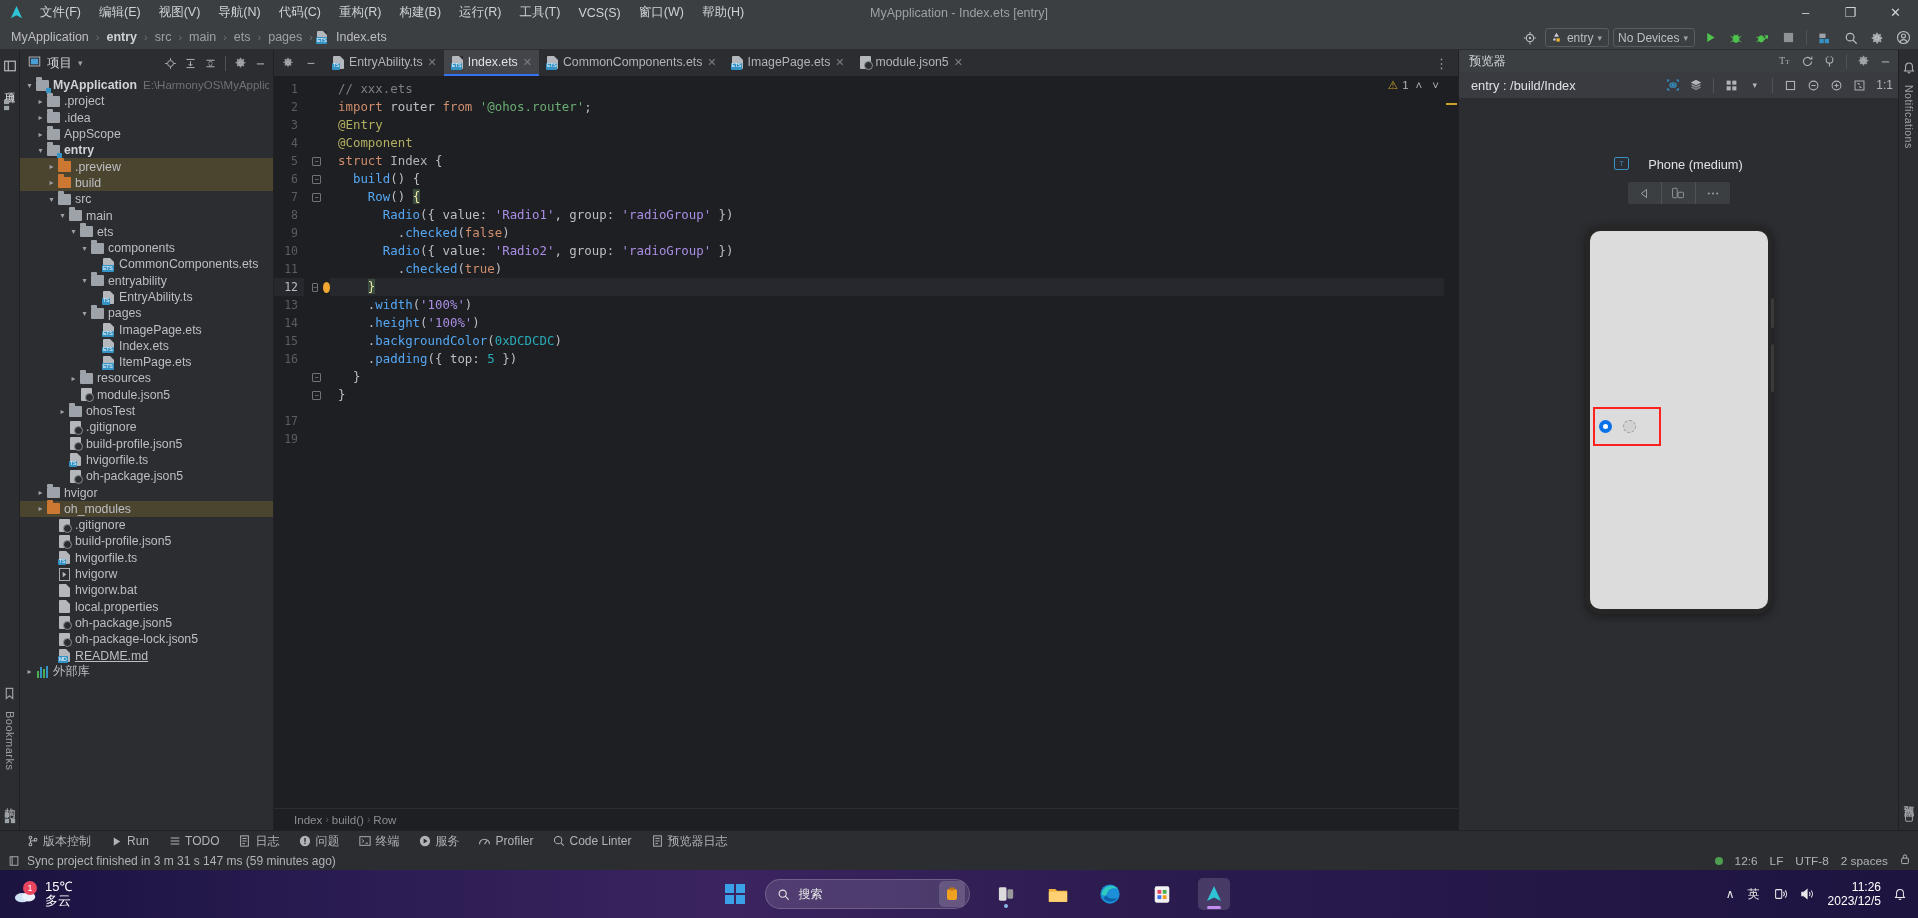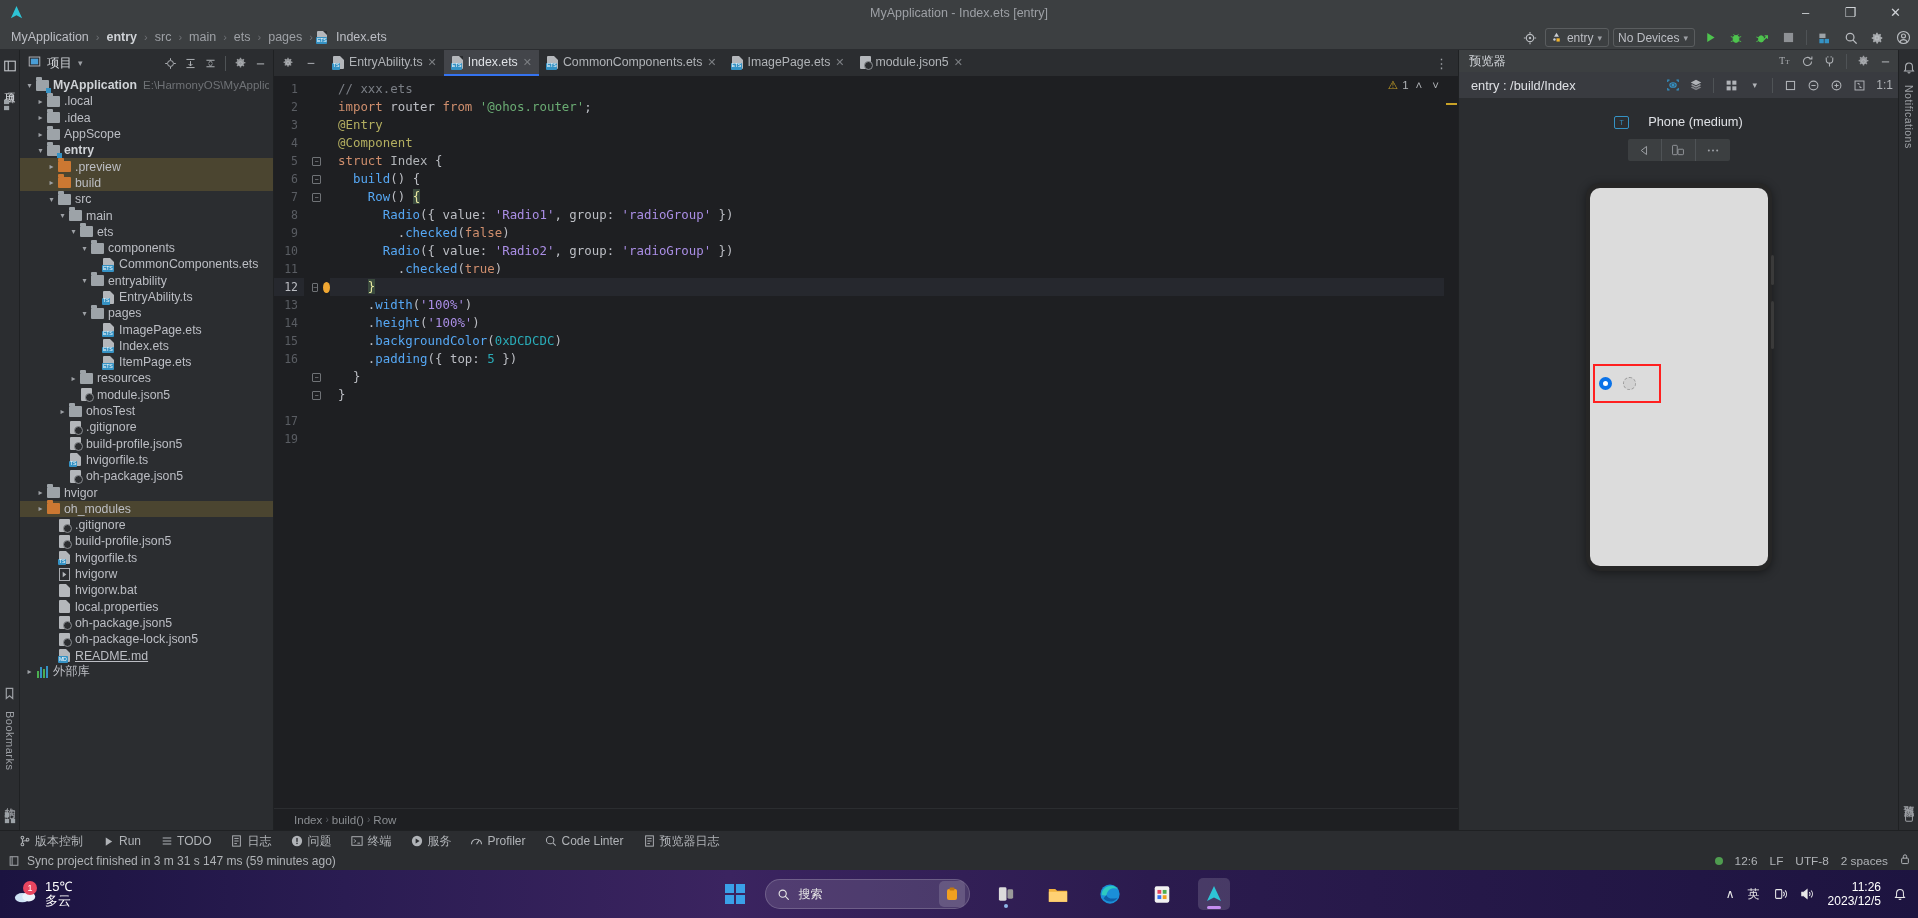--- a/index.html
+++ b/index.html
@@ -99,40 +99,40 @@
   
   .previewer { width:440px; background:#2b2d30; display:flex; flex-direction:column; border-left:1px solid #1f2123; }
   .pv-head { height:22px; background:#3c3f41; display:flex; align-items:center; padding:0 4px 0 10px; position:relative; }
   .pv-title { font-size:12.3px; color:#cfd2d6; }
   .pv-head-right{ position:absolute;right:4px;display:flex;align-items:center;gap:5px;}
   .pv-sub { height:26px; background:#393b40; display:flex; align-items:center; padding:0 6px 0 12px; position:relative; font-size:12.8px; color:#dfe1e5; }
   .pv-sub-right{position:absolute;right:5px;display:flex;align-items:center;gap:6px;}
   .pvs-ico{width:17px;height:17px;display:flex;align-items:center;justify-content:center;color:#b0b3b7;}
   .pvs-ico.on{color:#3592c4;}
   .pv-body { flex:1; background:#2b2d30; display:flex; flex-direction:column; align-items:center; padding-top:16px; position:relative;}
-  .dev-label { display:flex; align-items:flex-end; gap:19px; font-size:12.8px; color:#dfe1e5; }
+  .dev-label { display:flex; align-items:flex-start; gap:19px; font-size:12.8px; color:#dfe1e5;margin-top:43px; }
   .dev-chip { width:15px;height:13px;border:1.4px solid #3592c4;border-radius:2px; display:flex;align-items:center;justify-content:center;font-size:7px;color:#3592c4;}
   .dev-ctrls { margin-top:10px; display:flex; background:#3c3f41; border-radius:2px; overflow:hidden; }
   .dev-btn { width:34px; height:22px; display:flex;align-items:center;justify-content:center; color:#9da0a5; border-right:1px solid #4f5356;}
   .dev-btn:last-child{border-right:none;}
   .phone { margin-top:22px; width:186px; height:388px; background:#262626; border-radius:14px; padding:5px 4px; position:relative; box-shadow:0 2px 10px rgba(0,0,0,.45); }
   .phone-screen { width:100%; height:100%; background:#dcdcdc; border-radius:10px; position:relative; overflow:hidden; }
   .phone-btn { position:absolute; right:-2px; width:3px; background:#3a3a3a; border-radius:2px; }
   .radio-row { position:absolute; left:9px; top:189px; display:flex; align-items:center; gap:11px; }
   .radio { width:13px;height:13px;border-radius:50%; }
   .radio.on { background:#fff; border:4px solid #0a72e8; }
   .radio.off { background:#d2d2d2; border:1.3px dashed #9a9a9a; }
   .hl-box { position:absolute; left:-6px; top:-13px; width:68px; height:39px; border:2.4px solid #ff2020; }
 
   
   .rightstrip { width:20px; background:#2b2d30; border-left:1px solid #1f2123; display:flex; flex-direction:column; align-items:center; padding-top:5px;}
 
   
   .bottom { position:absolute; left:0; right:0; bottom:48px; height:40px; background:#2b2d30; }
-  .toolwin { height:21px; display:flex; padding-left:10px; gap:3px; border-top:1px solid #1f2123;}
+  .toolwin { height:21px; display:flex; padding-left:18px; gap:3px; border-top:1px solid #1f2123;}
   .tw { display:flex; align-items:center; gap:4px; padding:2px 8px; font-size:12px; color:#b0b3b7; border-radius:3px;}
   .tw-ico{width:13px;height:13px;display:flex;align-items:center;justify-content:center;}
   .statusbar { height:19px; display:flex; align-items:center; padding-left:8px; font-size:12px; color:#b0b3b7; position:relative;}
   .sb-right { position:absolute; right:8px; display:flex; align-items:center; gap:12px; font-size:11.8px; color:#b0b3b7;}
   .dot-green{width:8px;height:8px;border-radius:50%;background:#4f9d4f;}
 
   
   .taskbar { position:absolute; left:0; bottom:0; width:1918px; height:48px; background:linear-gradient(90deg,#1b1340 0%,#2a1c52 18%,#3b2460 38%,#2b1b4e 60%,#1d1440 100%); display:flex; align-items:center; }
   .weather { display:flex; align-items:center; gap:7px; padding-left:14px; width:230px;}
   .cloud { width:24px;height:20px;position:relative;}
@@ -154,20 +154,34 @@
 <body>
 
 <div class="app">
 
   <div class="titlebar">
     <div class="app-logo">
       <svg width="15" height="15" viewBox="0 0 16 16">
           <path d="M8 1 L14 14 L8 11 L2 14 Z" fill="#2ec4d6"></path>
         </svg>
     </div>
+    <div class="menu" id="menu-root">
+        <div class="menu-item">文件(F)</div>
+        <div class="menu-item">编辑(E)</div>
+        <div class="menu-item">视图(V)</div>
+        <div class="menu-item">导航(N)</div>
+        <div class="menu-item">代码(C)</div>
+        <div class="menu-item">重构(R)</div>
+        <div class="menu-item">构建(B)</div>
+        <div class="menu-item">运行(R)</div>
+        <div class="menu-item">工具(T)</div>
+        <div class="menu-item">VCS(S)</div>
+        <div class="menu-item">窗口(W)</div>
+        <div class="menu-item">帮助(H)</div>
+      </div>
     <div class="win-title">MyApplication - Index.ets [entry]</div>
     <div class="win-ctl">
       <div class="win-btn">–</div>
       <div class="win-btn">❐</div>
       <div class="win-btn close">✕</div>
     </div>
   </div>
 
   <div class="navrow">
     <div class="crumbs" id="crumb-root">
@@ -346,21 +360,21 @@
               <span class="f-ico mod"></span>
             </span>
             <span class="nlabel b">MyApplication</span>
             <span class="npath">E:\HarmonyOS\MyApplicatio</span>
           </div>
           <div class="node" style="padding-left: 15px;">
             <span class="arrow">▸</span>
             <span class="nicon">
               <span class="f-ico"></span>
             </span>
-            <span class="nlabel">.local</span>
+            <span class="nlabel">.project</span>
           </div>
           <div class="node" style="padding-left: 15px;">
             <span class="arrow">▸</span>
             <span class="nicon">
               <span class="f-ico"></span>
             </span>
             <span class="nlabel">.idea</span>
           </div>
           <div class="node" style="padding-left: 15px;">
             <span class="arrow">▸</span>

